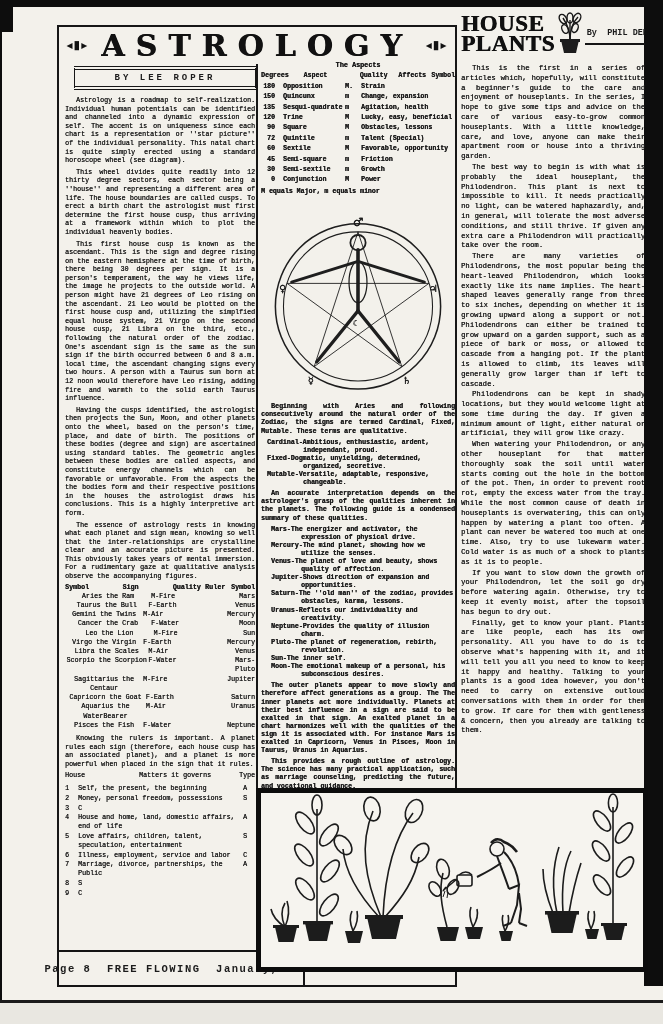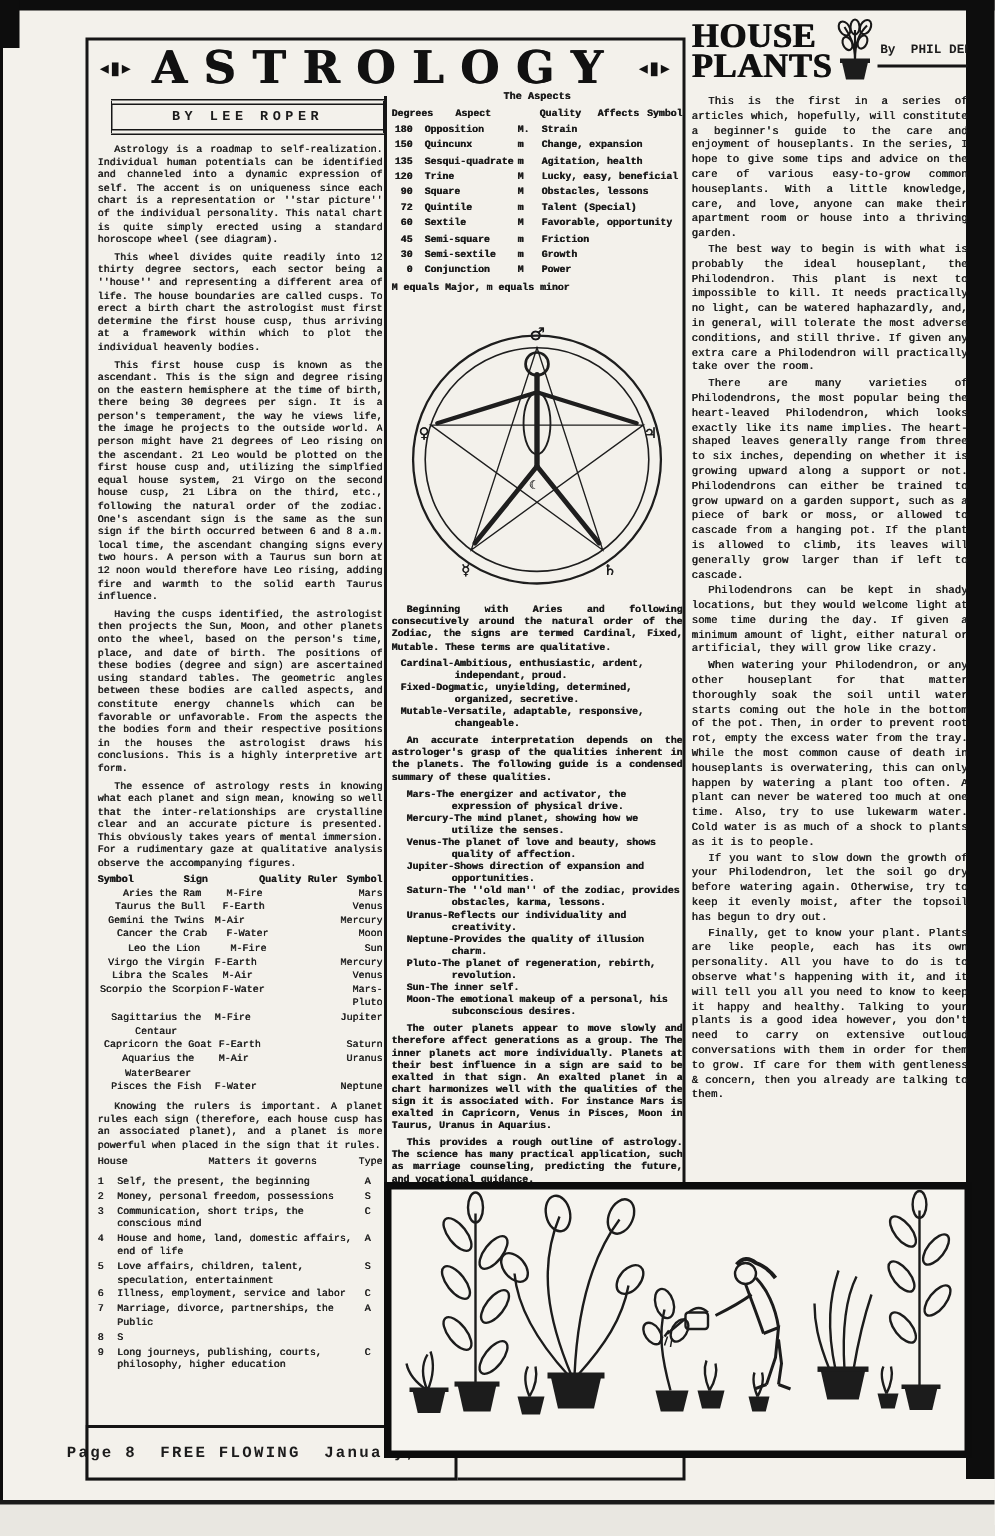--- a/index.html
+++ b/index.html
@@ -226,21 +226,20 @@
           </div>
 
           <div class="hrow">
             <span class="h-num">2</span>
             <span class="h-matters">Money, personal freedom, possessions</span>
             <span class="h-type">S</span>
           </div>
 
           <div class="hrow">
             <span class="h-num">3</span>
-            <span class="h-matters">Communication, short trips, the conscious mind</span>
             <span class="h-type">C</span>
           </div>
 
           <div class="hrow">
             <span class="h-num">4</span>
             <span class="h-matters">House and home, land, domestic affairs, end of life</span>
             <span class="h-type">A</span>
           </div>
 
           <div class="hrow">
@@ -261,21 +260,20 @@
             <span class="h-type">A</span>
           </div>
 
           <div class="hrow">
             <span class="h-num">8</span>
             <span class="h-type">S</span>
           </div>
 
           <div class="hrow">
             <span class="h-num">9</span>
-            <span class="h-matters">Long journeys, publishing, courts, philosophy, higher education</span>
             <span class="h-type">C</span>
           </div>
 
         </div>
 
     </div>
   </div>
 
   <div class="col-mid">
     <div class="aspects">

